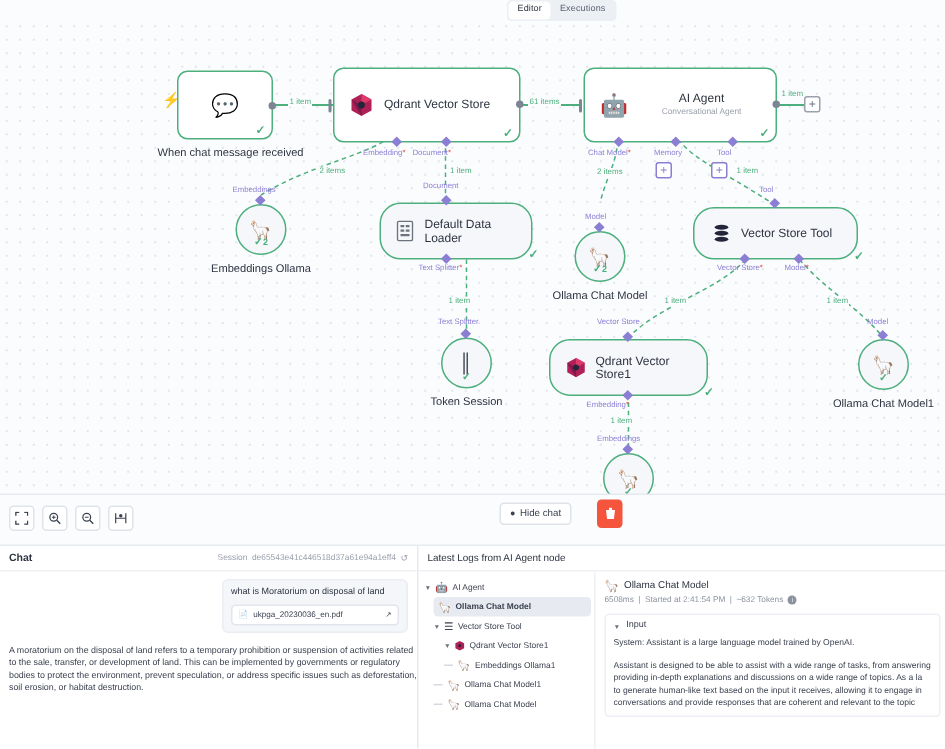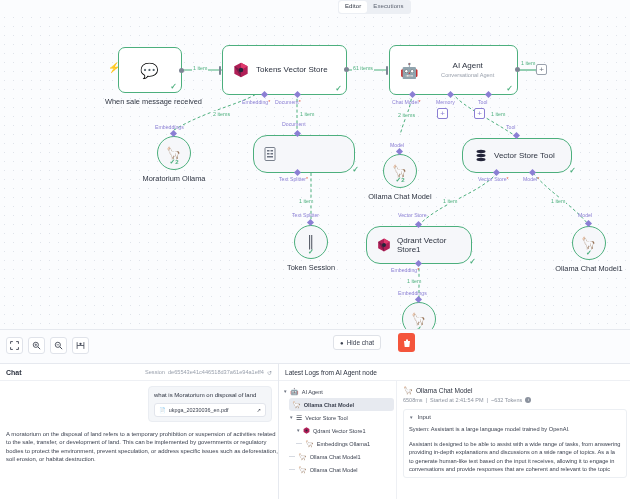--- a/index.html
+++ b/index.html
@@ -200,36 +200,36 @@
       <path d="M497,160 C480,180 440,190 419,212" stroke="#4CAF7D" stroke-width="1" fill="none" stroke-dasharray="3,2.4"></path>
       <path d="M533,160 C550,180 570,190 589,212" stroke="#4CAF7D" stroke-width="1" fill="none" stroke-dasharray="3,2.4"></path>
       <path d="M419,250 L419,288" stroke="#4CAF7D" stroke-width="1" fill="none" stroke-dasharray="3,2.4"></path>
     </svg>
 
     <div class="node" style="left:118px; top:34px;">
       <div class="nbox" style="width:64px;height:46px;border-radius:7px 7px 7px 7px;justify-content:center;">
         <span style="font-size:15px;color:#2d3340;line-height:15px;">💬</span>
         <span class="tick">✓</span>
       </div>
-      <div class="ncap" style="top:50px;width:90px;">When sale message received</div>
+      <div class="ncap" style="top:50px;width:90px;">When chat message received</div>
       <span class="bolt" style="left:-10px; top:16px;">⚡</span>
       <span class="dotout" style="left:61px; top:21px;"></span>
     </div>
 
     <div class="node" style="left:222px; top:32px;">
       <div class="nbox" style="width:125px;height:50px;padding-left:10px;">
         <span style="width:16px;height:16px;display:inline-block;margin-right:7px;">
           <svg viewBox="0 0 24 24" width="16" height="16">
             <polygon points="12,1 22,6.5 22,17.5 12,23 2,17.5 2,6.5" fill="#b11f57"></polygon>
             <polygon points="12,1 22,6.5 12,12" fill="#e03a6d"></polygon>
             <polygon points="2,6.5 12,12 12,23" fill="#7a1b48"></polygon>
             <circle cx="12" cy="12" r="3.4" fill="#24253a"></circle>
           </svg>
         </span>
-        <span class="ntitle" style="max-width:86px;">Tokens Vector Store</span>
+        <span class="ntitle" style="max-width:86px;">Qdrant Vector Store</span>
         <span class="tick">✓</span>
       </div>
       <span class="barin" style="left:-3px; top:21px;"></span>
       <span class="dotout" style="left:122px; top:22px;"></span>
       <span class="diam" style="left:40px; top:47px;"></span>
       <span class="diam" style="left:73px; top:47px;"></span>
     </div>
     <span class="plab" style="left:242px; top:86px;"><span>Embedding</span><span class="req">*</span></span>
     <span class="plab" style="left:275px; top:86px;"><span>Document</span><span class="req">*</span></span>
 
@@ -254,37 +254,38 @@
 
     <span class="plusbtn purple" style="left:437px; top:95px;">+</span>
     <span class="plusbtn purple" style="left:474px; top:95px;">+</span>
     <span class="plusbtn" style="left:536px; top:51px;">+</span>
 
     <div class="node" style="left:157px; top:123px;">
       <div class="ncircle">
         <span style="font-size:12px;line-height:12px;color:#6c7380;">🦙</span>
         <span class="ctick">✓<span class="runcount">2</span></span>
       </div>
-      <div class="ncap" style="top:38px;width:110px;">Moratorium Ollama</div>
+      <div class="ncap" style="top:38px;width:110px;">Embeddings Ollama</div>
       <span class="diam" style="left:14px; top:-5px;"></span>
     </div>
     <span class="plab" style="left:155px; top:111px;">Embeddings</span>
 
     <div class="node" style="left:253px; top:122px;">
       <div class="nbox sub" style="width:102px;height:38px;padding-left:10px;">
         <span style="width:12px;height:14px;display:inline-block;margin-right:7px;">
           <svg viewBox="0 0 24 28" width="12" height="14">
             <rect x="2" y="1" width="20" height="26" rx="2" fill="none" stroke="#6c7380" stroke-width="1.8"></rect>
             <rect x="6" y="6" width="5" height="3" fill="#6c7380"></rect>
             <rect x="13" y="6" width="5" height="3" fill="#6c7380"></rect>
             <rect x="6" y="12" width="5" height="3" fill="#6c7380"></rect>
             <rect x="13" y="12" width="5" height="3" fill="#6c7380"></rect>
             <rect x="6" y="18" width="12" height="3" fill="#6c7380"></rect>
           </svg>
         </span>
+        <span class="ntitle" style="max-width:68px;">Default Data Loader</span>
       </div>
       <span class="tick" style="right:-4px;bottom:-1px;">✓</span>
       <span class="diam" style="left:42px; top:-4px;"></span>
       <span class="diam" style="left:42px; top:35px;"></span>
     </div>
     <span class="plab" style="left:282px; top:108px;">Document</span>
     <span class="plab" style="left:279px; top:163px;"><span>Text Splitter</span><span class="req">*</span></span>
 
     <div class="node" style="left:383px; top:141px;">
       <div class="ncircle">

